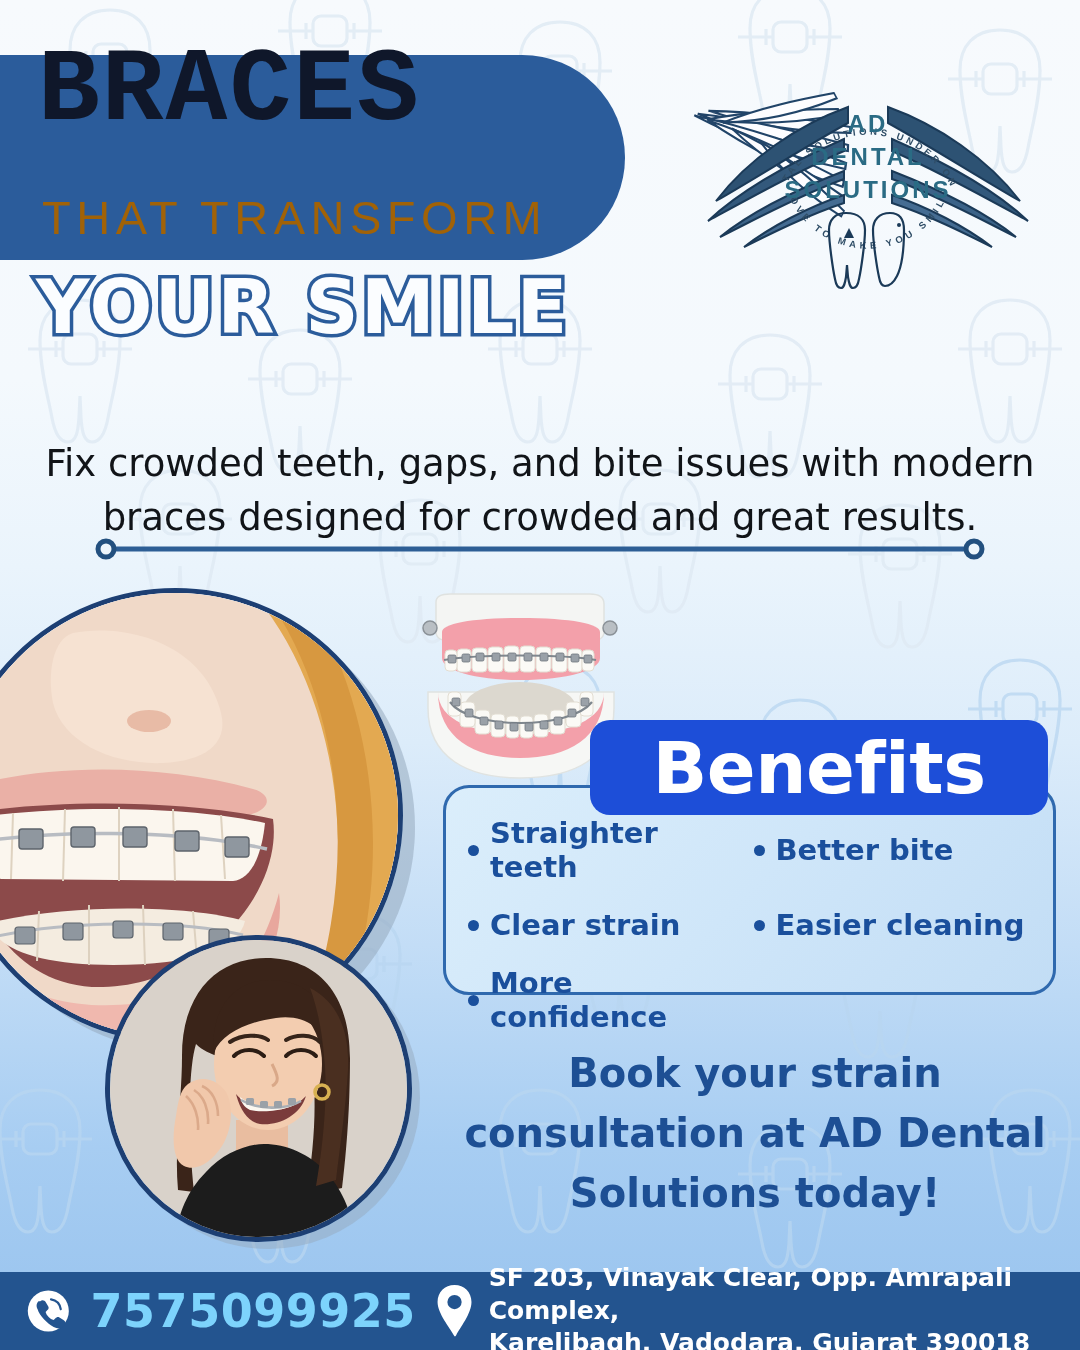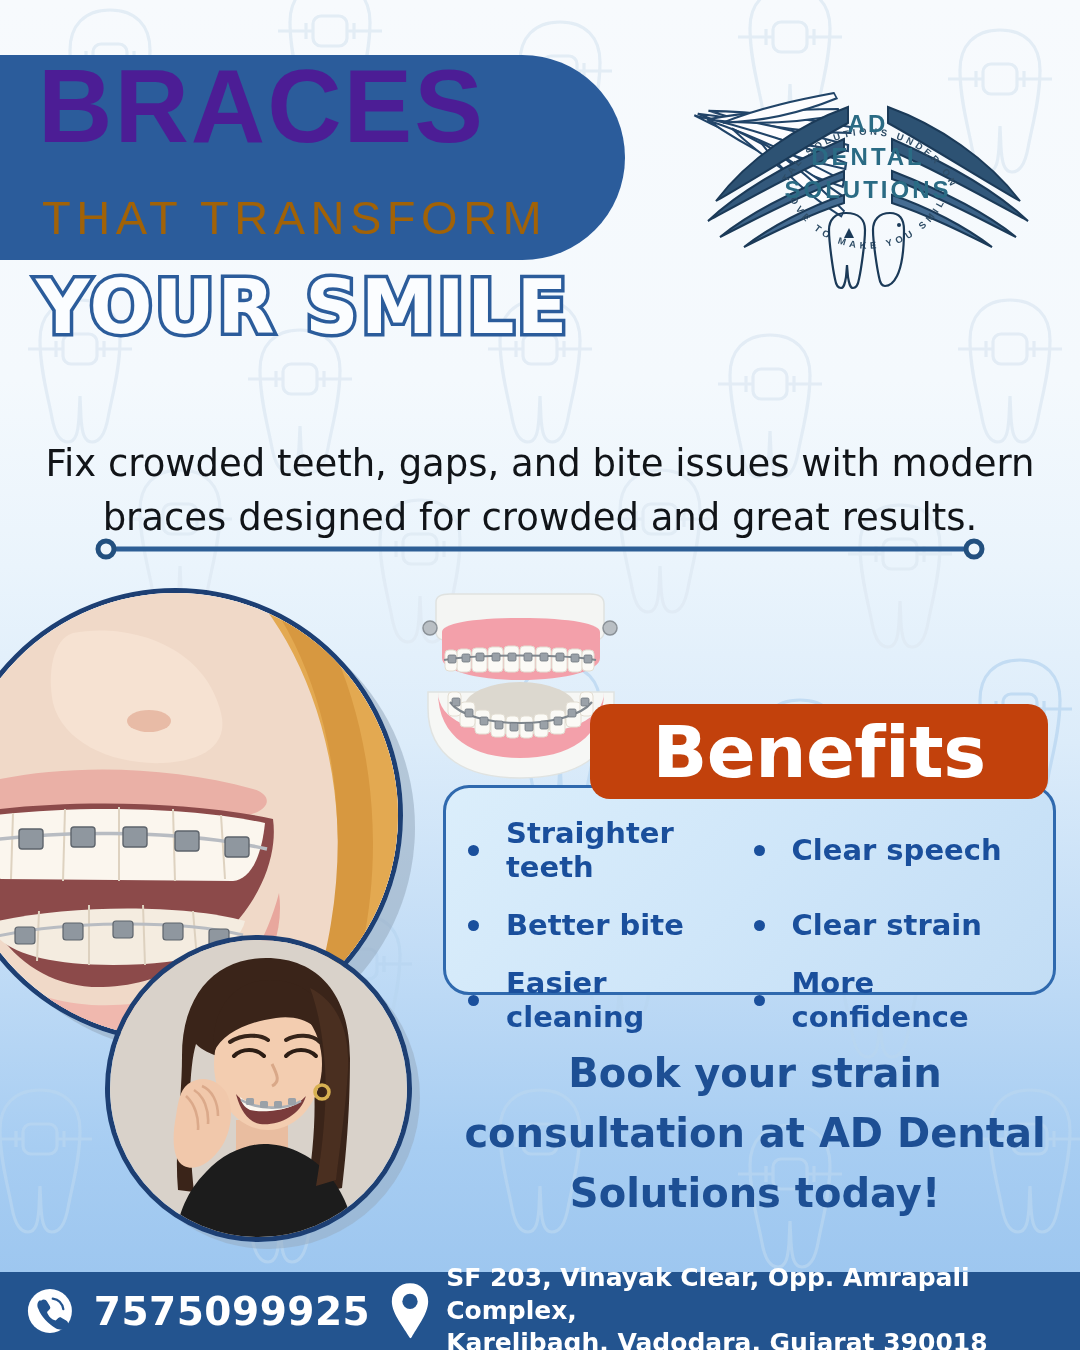--- a/index.html
+++ b/index.html
@@ -16,24 +16,24 @@
   .watermark { position:absolute; inset:0; z-index:0; pointer-events:none; opacity:1; }
 
   
   .banner {
     position:absolute; left:0; top:55px; width:625px; height:205px;
     background:#2b5c9b;
     border-top-right-radius:103px; border-bottom-right-radius:103px;
     z-index:3;
   }
   .headline {
-    position:absolute; left:38px; top:58px; z-index:4;
+    position:absolute; left:38px; top:43px; z-index:4;
     font-size:103px; line-height:0.96; font-weight:800;
-    color:#4c1d95; letter-spacing:2px;
-    font-family:Liberation Sans, sans-serif;
+    color:#0f172a; letter-spacing:2px;
+    font-family:Liberation Mono, monospace;
   }
   .subhead {
     position:absolute; left:42px; top:190px; z-index:4;
     font-size:47px; font-weight:400; color:#a16207;
     letter-spacing:5.5px;
     font-family:"Liberation Sans", sans-serif;
   }
   .smile-line {
     position:absolute; left:36px; top:264px; z-index:4;
     font-size:74px; font-weight:800; letter-spacing:2.5px;
@@ -62,56 +62,56 @@
   }
   .photo-small {
     position:absolute; left:105px; top:935px; width:307px; height:307px;
     border-radius:50%; border:5px solid #1d3f73; overflow:hidden; z-index:6;
     box-shadow:10px 9px 0 -2px rgba(150,170,190,0.5);
   }
   .model { position:absolute; left:408px; top:588px; width:225px; height:205px; z-index:5; }
 
   
   .benefits-tag {
-    position:absolute; left:590px; top:704px; width:458px; height:95px;
-    background:#c2410c; border-radius:20px; z-index:7;
+    position:absolute; left:590px; top:720px; width:458px; height:95px;
+    background:#1d4ed8; border-radius:20px; z-index:7;
     display:flex; align-items:center; justify-content:center;
   }
   .benefits-tag span {
     font-size:72px; font-weight:800; color:#ffffff;
     font-family:"DejaVu Sans", sans-serif; letter-spacing:-0.5px;
   }
   .benefits-box {
     position:absolute; left:443px; top:785px; width:613px; height:210px;
     background:linear-gradient(135deg,#dbeefb 0%,#cfe6f9 50%,#c2ddf5 100%);
     border:3px solid #2f69ae; border-radius:26px; z-index:6;
     padding:28px 14px 14px 22px;
   }
   .bgrid { display:grid; grid-template-columns:1fr 1fr; row-gap:24px; }
   .bitem {
-    display:flex; align-items:center; gap:27px;
+    display:flex; align-items:center; gap:11px;
     font-size:29px; font-weight:800; color:#1a4f9c;
     font-family:"DejaVu Sans", sans-serif;
   }
   .dot { width:11px; height:11px; border-radius:50%; background:#1a4f9c; flex:none; }
 
   
   .cta {
     position:absolute; left:455px; top:1043px; width:600px; z-index:5;
     text-align:center; font-size:40px; font-weight:800; line-height:1.5;
     color:#1d4f94; font-family:"DejaVu Sans", sans-serif;
   }
 
   
   .footer {
     position:absolute; left:0; bottom:0; width:1080px; height:78px;
     background:#23548f; z-index:8; display:flex; align-items:center; padding-left:26px;
   }
   .phone-num {
-    font-size:39px; font-weight:700; color:#ffffff; letter-spacing:0.5px;
+    font-size:46px; font-weight:700; color:#7dd3fc; letter-spacing:0.5px;
     font-family:"DejaVu Sans", sans-serif; margin-left:20px;
   }
   .addr {
     font-size:25px; font-weight:700; color:#ffffff; line-height:1.3;
     font-family:"DejaVu Sans", sans-serif; margin-left:14px;
   }
 </style>
 </head>
 <body>
 
@@ -415,24 +415,20 @@
 </div>
 
 <div class="benefits-box">
   <div class="bgrid">
     <div class="bitem">
         <span class="dot"></span>
         <span>Straighter teeth</span>
       </div>
     <div class="bitem">
         <span class="dot"></span>
-        <span>Clear speech</span>
-      </div>
-    <div class="bitem">
-        <span class="dot"></span>
         <span>Better bite</span>
       </div>
     <div class="bitem">
         <span class="dot"></span>
         <span>Clear strain</span>
       </div>
     <div class="bitem">
         <span class="dot"></span>
         <span>Easier cleaning</span>
       </div>

